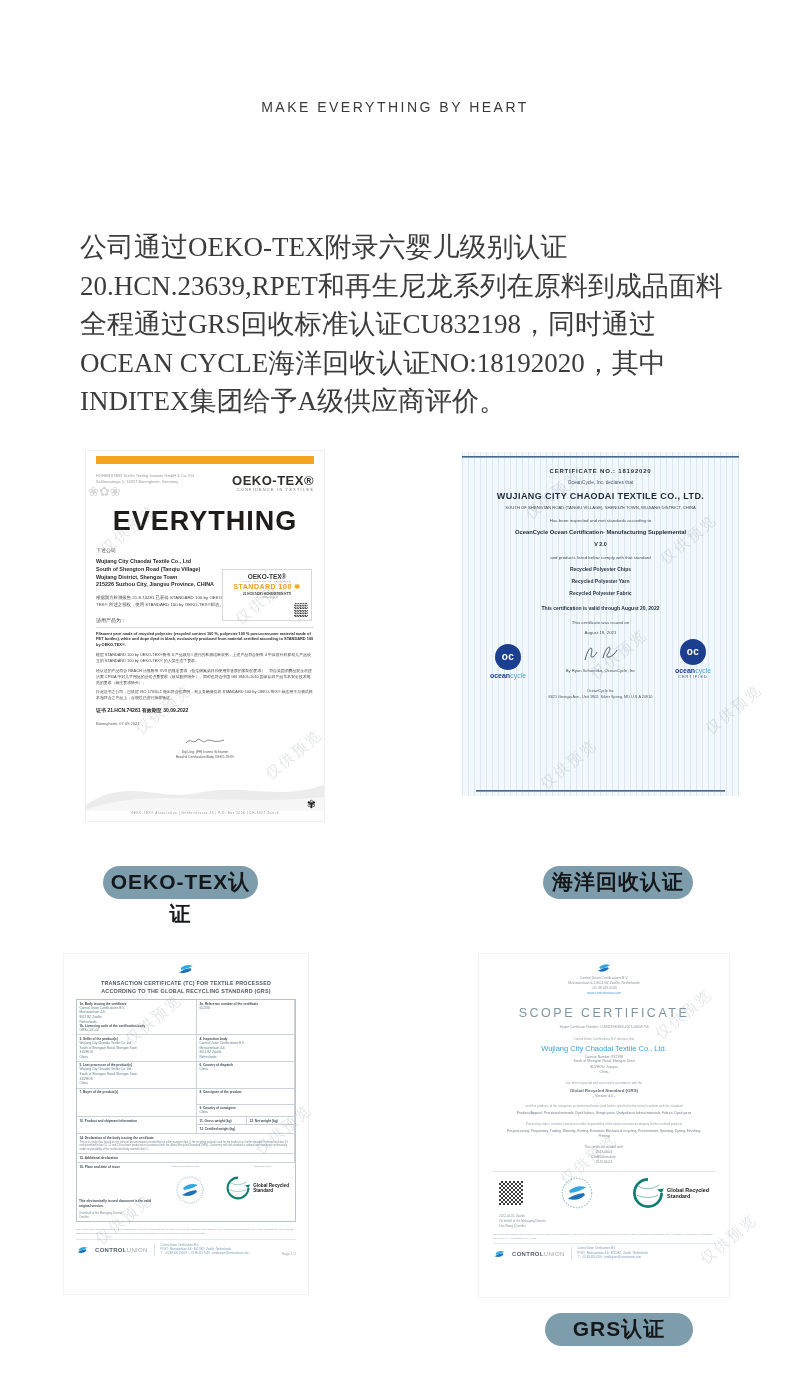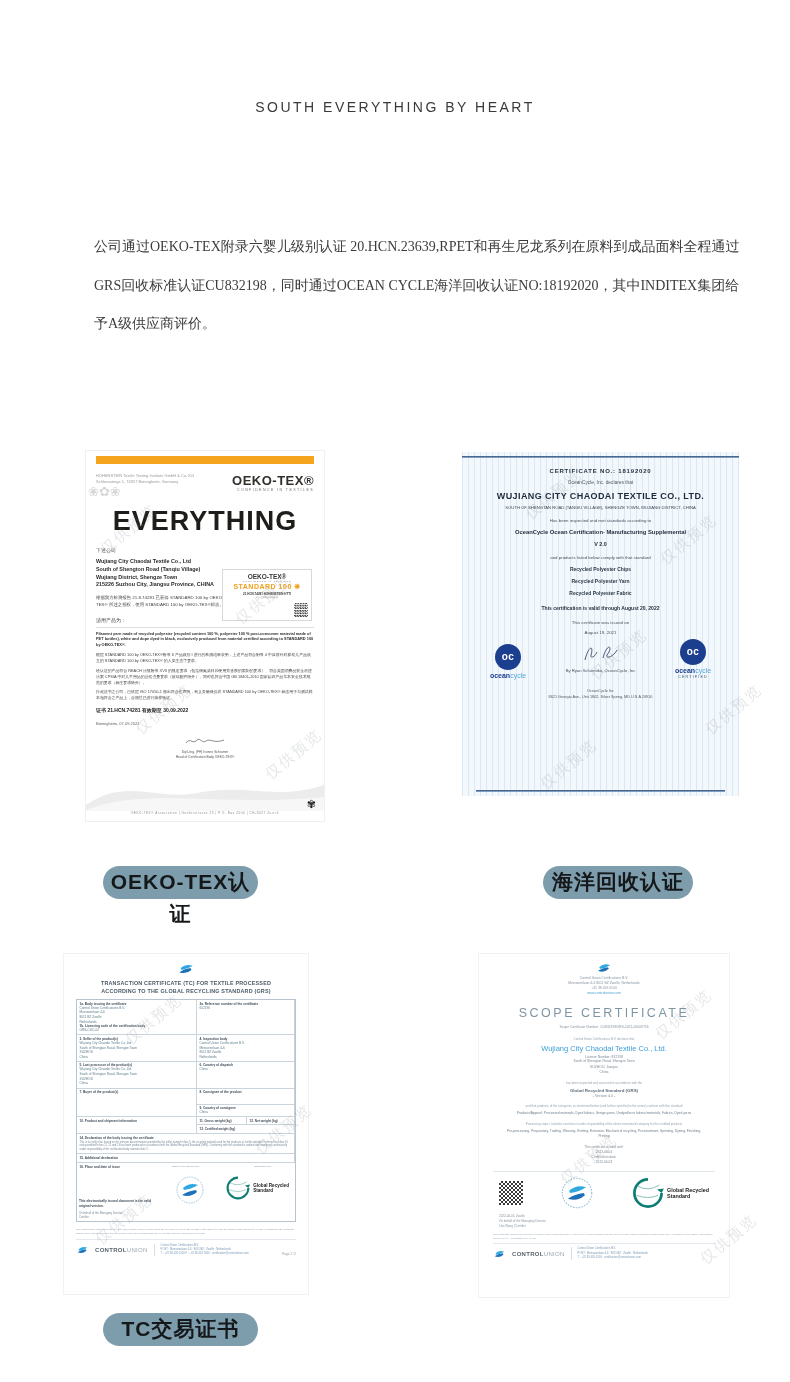--- a/index.html
+++ b/index.html
@@ -10,23 +10,23 @@
   
   .brand { position:absolute; top:48px; left:0; width:100%; text-align:center;
            font-size:42px; font-weight:900; letter-spacing:13px; color:#2b2623; }
   .tagline { position:absolute; top:99px; left:0; width:100%; text-align:center;
              font-size:14px; letter-spacing:2.5px; color:#3a3a3a; }
   .badge { position:absolute; top:123px; left:300px; width:190px; height:33px;
            background:#1b1713; color:#fff; font-size:20px; font-weight:bold;
            letter-spacing:7px; text-align:center; line-height:33px; text-indent:7px; }
 
   
-  .intro { position:absolute; top:228px; left:94px; width:648px;
+  .intro { position:absolute; top:228px; left:80px; width:648px;
            font-family:"Liberation Serif","DejaVu Serif",serif;
-           font-size:14px; line-height:38.5px; color:#3c3c3c; }
+           font-size:27px; line-height:38.5px; color:#3c3c3c; }
 
   
   .wm { position:absolute; font-size:15px; color:rgba(120,130,140,.20);
         transform:rotate(-40deg); letter-spacing:2px; pointer-events:none; white-space:nowrap; }
 
   
   .cert { position:absolute; background:#fff; overflow:hidden; }
   .c1 { left:85px; top:450px; width:240px; height:372px; border:1px solid #f0f0f0; padding:0 10px; }
   .c2 { left:462px; top:452px; width:277px; height:344px;
         background:#f3f8fc;
@@ -153,21 +153,21 @@
   .g-qr { width:24px; height:24px; background:repeating-conic-gradient(#3a3a3a 0% 25%, #fff 0% 50%) 0 0/4px 4px; }
   .g-sign { text-align:left; font-size:3px; color:#8796a2; margin-top:4px; line-height:1.6; padding-left:6px; }
   .g-footnote { font-size:2.5px; color:#9aa8b2; line-height:1.4; margin-top:5px; text-align:left; }
   .g-footer { display:flex; align-items:center; gap:6px; margin-top:3px; border-top:1px solid #e2e8ed; padding-top:3px; }
 </style>
 </head>
 <body>
 
 <div class="page">
 
-  <div class="tagline">SOUTH EVERYTHING BY HEART</div>
+  <div class="tagline">MAKE EVERYTHING BY HEART</div>
 
   <p class="intro">公司通过OEKO-TEX附录六婴儿级别认证 20.HCN.23639,RPET和再生尼龙系列在原料到成品面料全程通过GRS回收标准认证CU832198，同时通过OCEAN CYCLE海洋回收认证NO:18192020，其中INDITEX集团给予A级供应商评价。</p>
 
   <div class="cert c1">
     <div class="orange-bar"></div>
     <div class="o-doodle">❀✿❀</div>
     <div class="o-head">
       <div class="o-issuer">
           <div>HOHENSTEIN Textile Testing Institute GmbH &amp; Co. KG</div>
           <div>Schlosssteige 1, 74357 Bönnigheim, Germany</div>
@@ -453,21 +453,21 @@
       </svg>
       <div class="cu-word"><span class="w1">CONTROL</span><span class="w2">UNION</span></div>
       <div class="t-faddr" style="text-align:left;">
           <div>Control Union Certifications B.V.</div>
           <div>POST : Meeuwenlaan 4-6 · 8011 BZ · Zwolle · Netherlands</div>
           <div>T : +31 38 426 0100 · certification@controlunion.com</div>
         </div>
     </div>
   </div>
 
-  <div class="pill" style="left:103px; top:1313px; width:155px;">TC交易证书</div>
+  <div class="pill" style="left:545px; top:1313px; width:148px;">GRS认证</div>
 
   <div class="wm" style="left:95px;  top:520px;">仅供预览</div>
   <div class="wm" style="left:230px; top:590px;">仅供预览</div>
   <div class="wm" style="left:130px; top:700px;">仅供预览</div>
   <div class="wm" style="left:260px; top:745px;">仅供预览</div>
   <div class="wm" style="left:520px; top:485px;">仅供预览</div>
   <div class="wm" style="left:655px; top:530px;">仅供预览</div>
   <div class="wm" style="left:585px; top:645px;">仅供预览</div>
   <div class="wm" style="left:700px; top:700px;">仅供预览</div>
   <div class="wm" style="left:535px; top:755px;">仅供预览</div>

